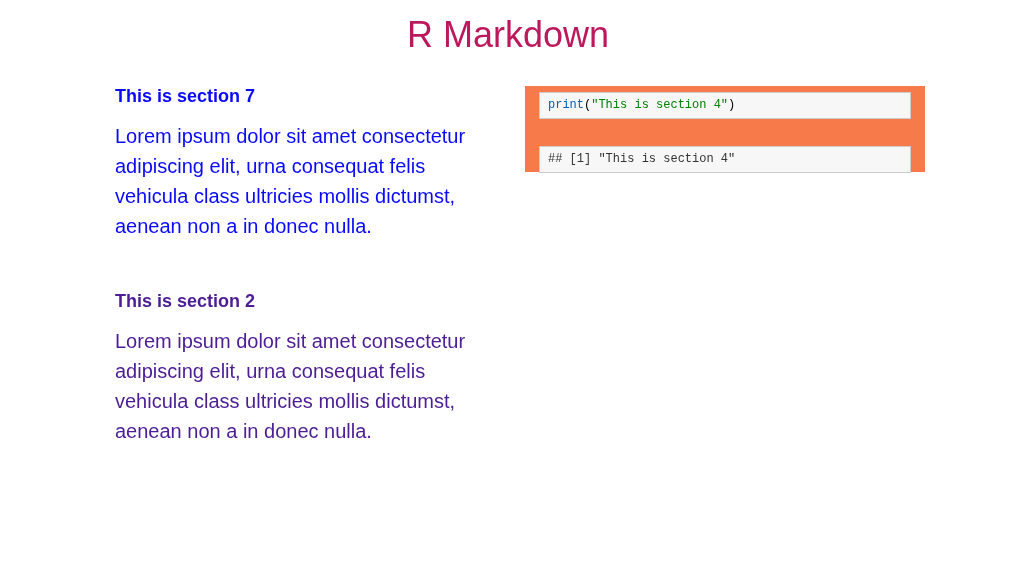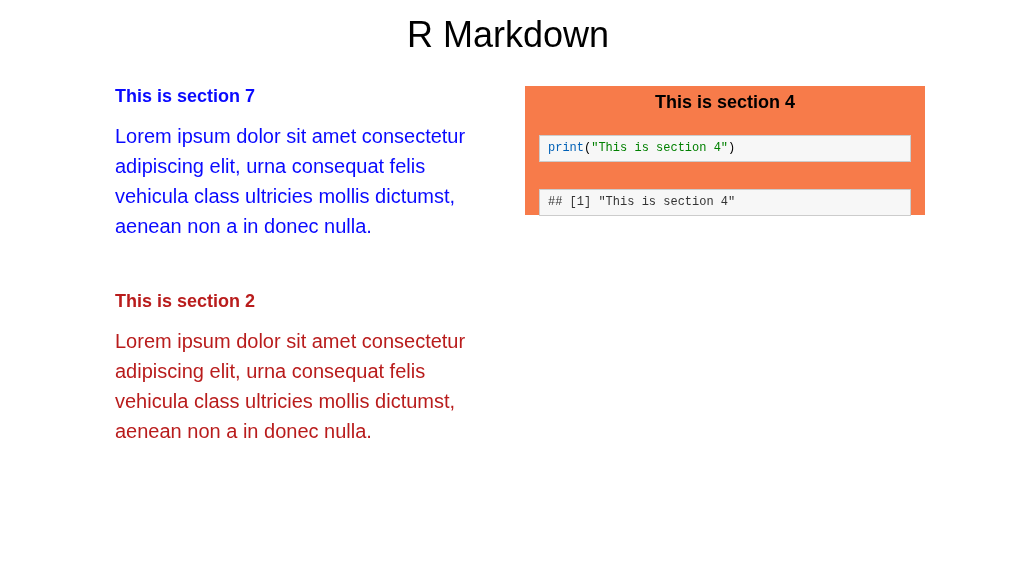--- a/index.html
+++ b/index.html
@@ -7,21 +7,21 @@
       width: 1016px;
       height: 565px;
       background: #fff;
       font-family: "Segoe UI", Arial, sans-serif;
       position: relative;
     }
     .page-title {
       text-align: center;
       font-size: 36px;
       font-weight: 400;
-      color: #000000;
+      color: #be185d;
       padding-top: 14px;
       padding-bottom: 30px;
       font-family: "Segoe UI Light", "Segoe UI", Arial, sans-serif;
     }
     .columns {
       display: flex;
       gap: 30px;
       padding: 0 20px 0 115px;
     }
     .col-left { width: 380px; }
@@ -30,21 +30,21 @@
     .section-text h2 {
       font-size: 18px;
       font-weight: bold;
       margin-bottom: 14px;
     }
     .section-text p {
       font-size: 20px;
       line-height: 1.5;
     }
     .s1 h2, .s1 p { color: #0a0aff; }
-    .s2 h2, .s2 p { color: #b91c1c; }
+    .s2 h2, .s2 p { color: #4c1d95; }
     .code-block {
       padding: 6px 14px 0 14px;
       margin-bottom: 46px;
     }
     .code-block.blue { background: #1f7bf2; }
     .code-block.orange { background: #f77b4a; }
     .code-block h2 {
       text-align: center;
       font-size: 18px;
       font-weight: bold;
@@ -83,20 +83,19 @@
       <h2>This is section 2</h2>
       <p>Lorem ipsum dolor sit amet consectetur adipiscing elit, urna consequat felis vehicula class ultricies mollis dictumst, aenean non a in donec nulla.</p>
     </div>
 
   </div>
 
   <div class="col-right">
 
 
     <div class="code-block orange">
-      <h2>This is section 4</h2>
       <div class="code-box"><span class="kw">print</span><span>(</span><span class="str">"This is section 4"</span><span>)</span></div>
       <div class="out-box"><span>## [1] </span><span>"This is section 4"</span></div>
     </div>
 
   </div>
 
 </div>
 
 </body></html>

